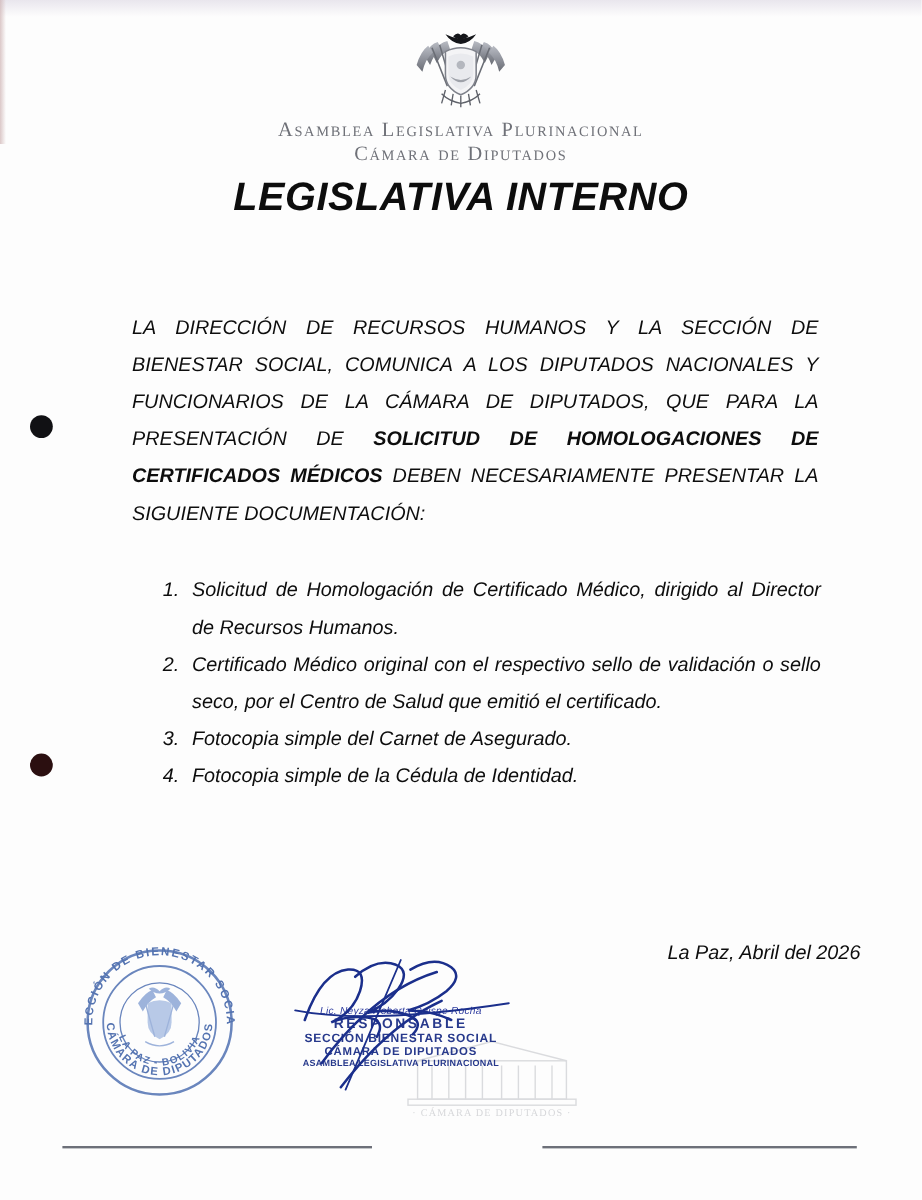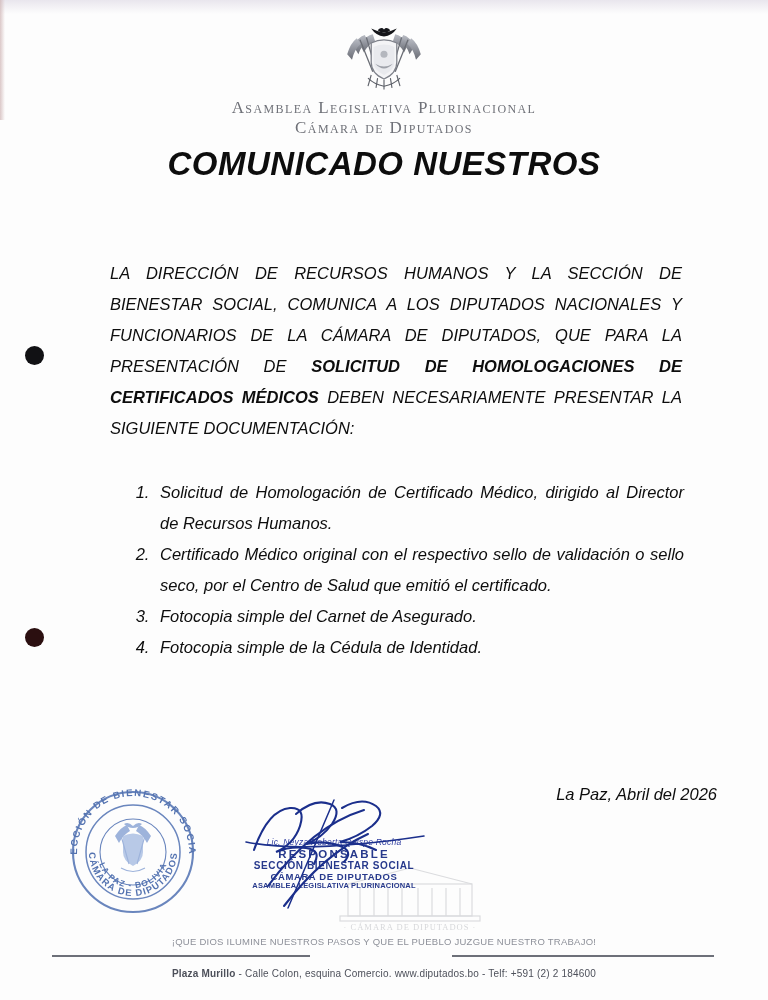--- a/index.html
+++ b/index.html
@@ -282,21 +282,21 @@
           <path d="M52 70 L50 82"></path>
         <path d="M60 72 L60 84"></path>
           <path d="M68 70 L70 82"></path>
         <path d="M76 66 L80 80"></path>
       </g>
     </svg>
     <div class="inst-line inst-1">Asamblea Legislativa Plurinacional</div>
     <div class="inst-line inst-2">Cámara de Diputados</div>
   </div>
 
-  <div class="title">COMUNICADO NUESTROS</div>
+  <div class="title">LEGISLATIVA INTERNO</div>
 
   <div class="body-block">
     <p class="para"><span>LA DIRECCIÓN DE RECURSOS HUMANOS Y LA SECCIÓN DE BIENESTAR SOCIAL, COMUNICA A LOS DIPUTADOS NACIONALES Y FUNCIONARIOS DE LA CÁMARA DE DIPUTADOS, QUE PARA LA PRESENTACIÓN DE </span><b>SOLICITUD DE HOMOLOGACIONES DE CERTIFICADOS MÉDICOS</b><span> DEBEN NECESARIAMENTE PRESENTAR LA SIGUIENTE DOCUMENTACIÓN:</span></p>
   </div>
 
   <div class="list-block">
     <ol class="req">
       <li>Solicitud de Homologación de Certificado Médico, dirigido al Director de Recursos Humanos.</li>
       <li>Certificado Médico original con el respectivo sello de validación o sello seco, por el Centro de Salud que emitió el certificado.</li>
       <li>Fotocopia simple del Carnet de Asegurado.</li>
@@ -365,18 +365,16 @@
       <path d="M16 60 q14 -40 36 -42 q16 -1 10 18 q-6 18 -24 26 q14 -6 30 -4 q16 2 8 16"></path>
       <path d="M58 24 q18 -16 34 -10 q12 5 2 20 q-10 14 -26 20 q18 -4 34 2 q14 5 4 16"></path>
       <path d="M104 18 q20 -12 34 -2 q10 8 -4 20 q-14 11 -32 16 q20 0 36 8"></path>
       <path d="M30 96 q44 -60 96 -76"></path>
       <path d="M46 116 q40 -52 84 -72"></path>
       <path d="M8 52 q60 12 178 -6" stroke-width="1.6"></path>
       <path d="M96 10 q-22 52 -46 108" stroke-width="1.5"></path>
     </g>
   </svg>
 
-  <div class="footer-motto">¡QUE DIOS ILUMINE NUESTROS PASOS Y QUE EL PUEBLO JUZGUE NUESTRO TRABAJO!</div>
   <div class="footer-rule rule-left"></div>
   <div class="footer-rule rule-right"></div>
-  <div class="footer-address"><b>Plaza Murillo</b><span> - Calle Colon, esquina Comercio. www.diputados.bo - Telf: +591 (2) 2 184600</span></div>
 
 </div>
 
 </body></html>

